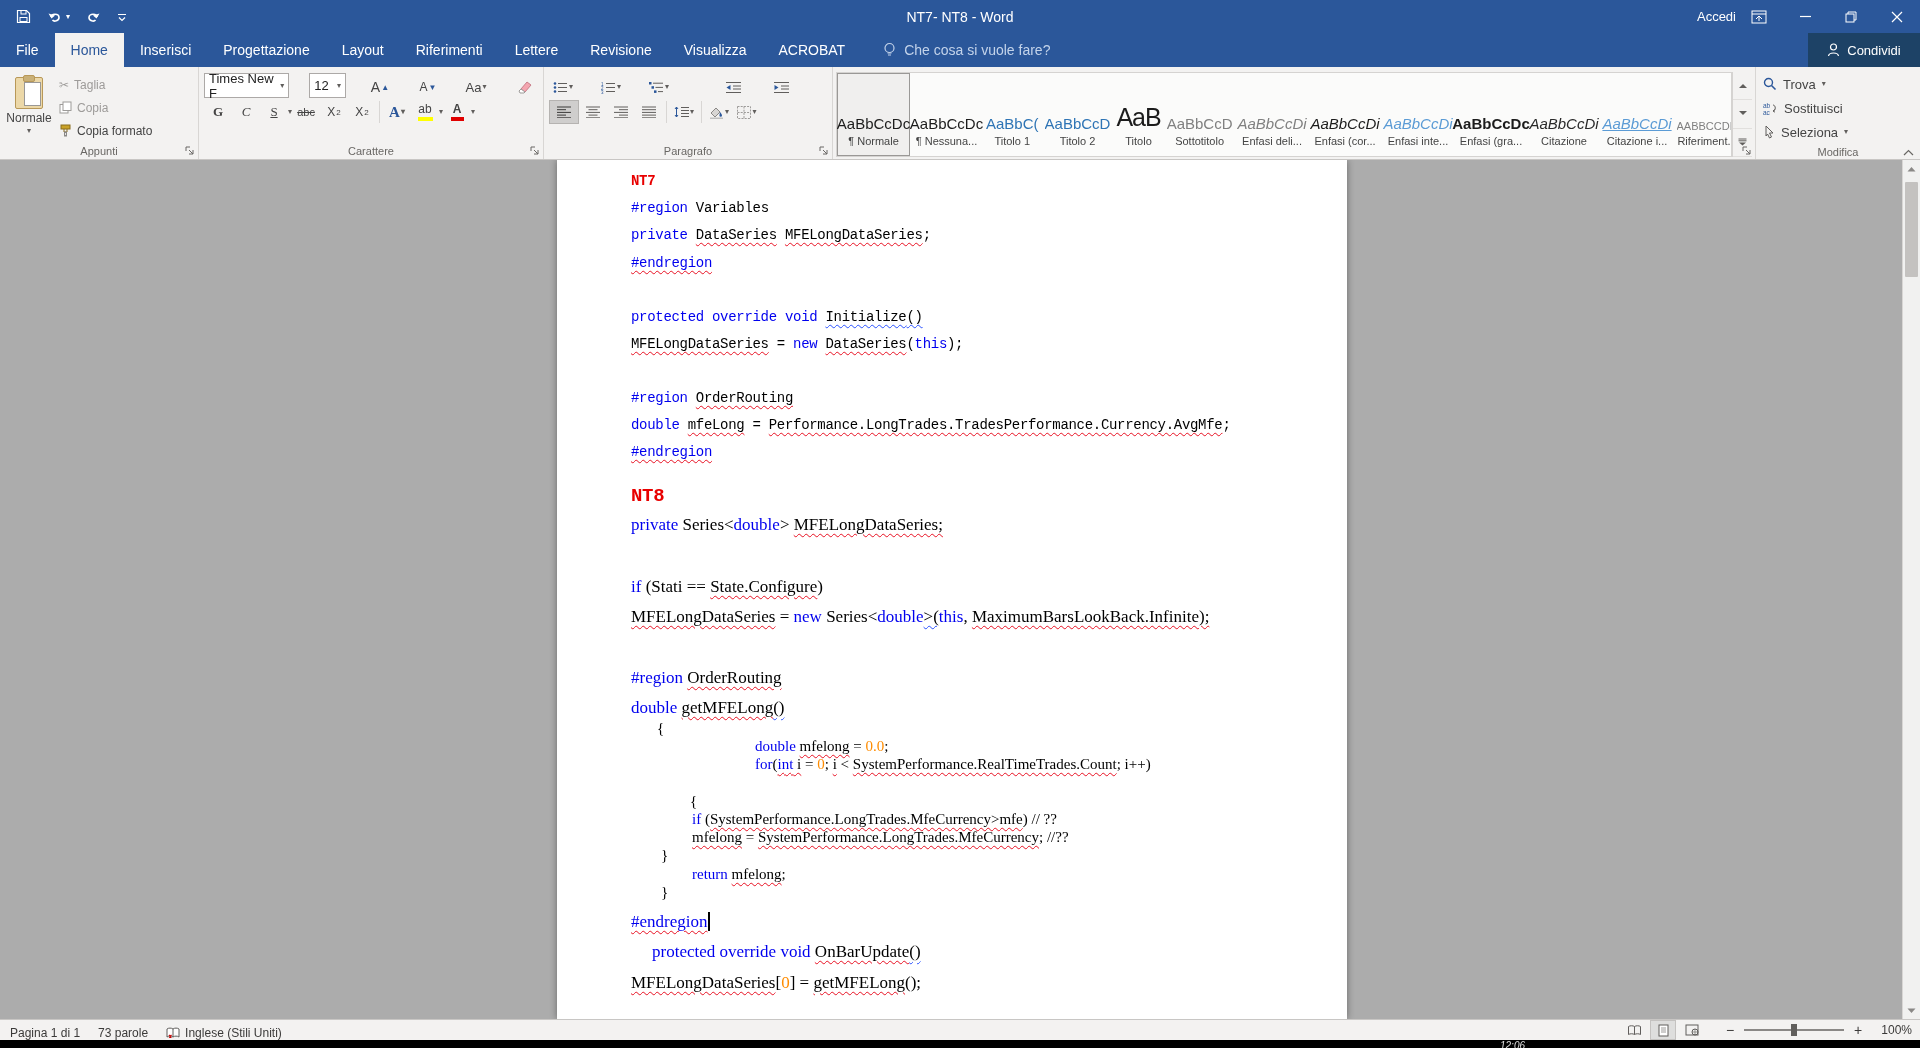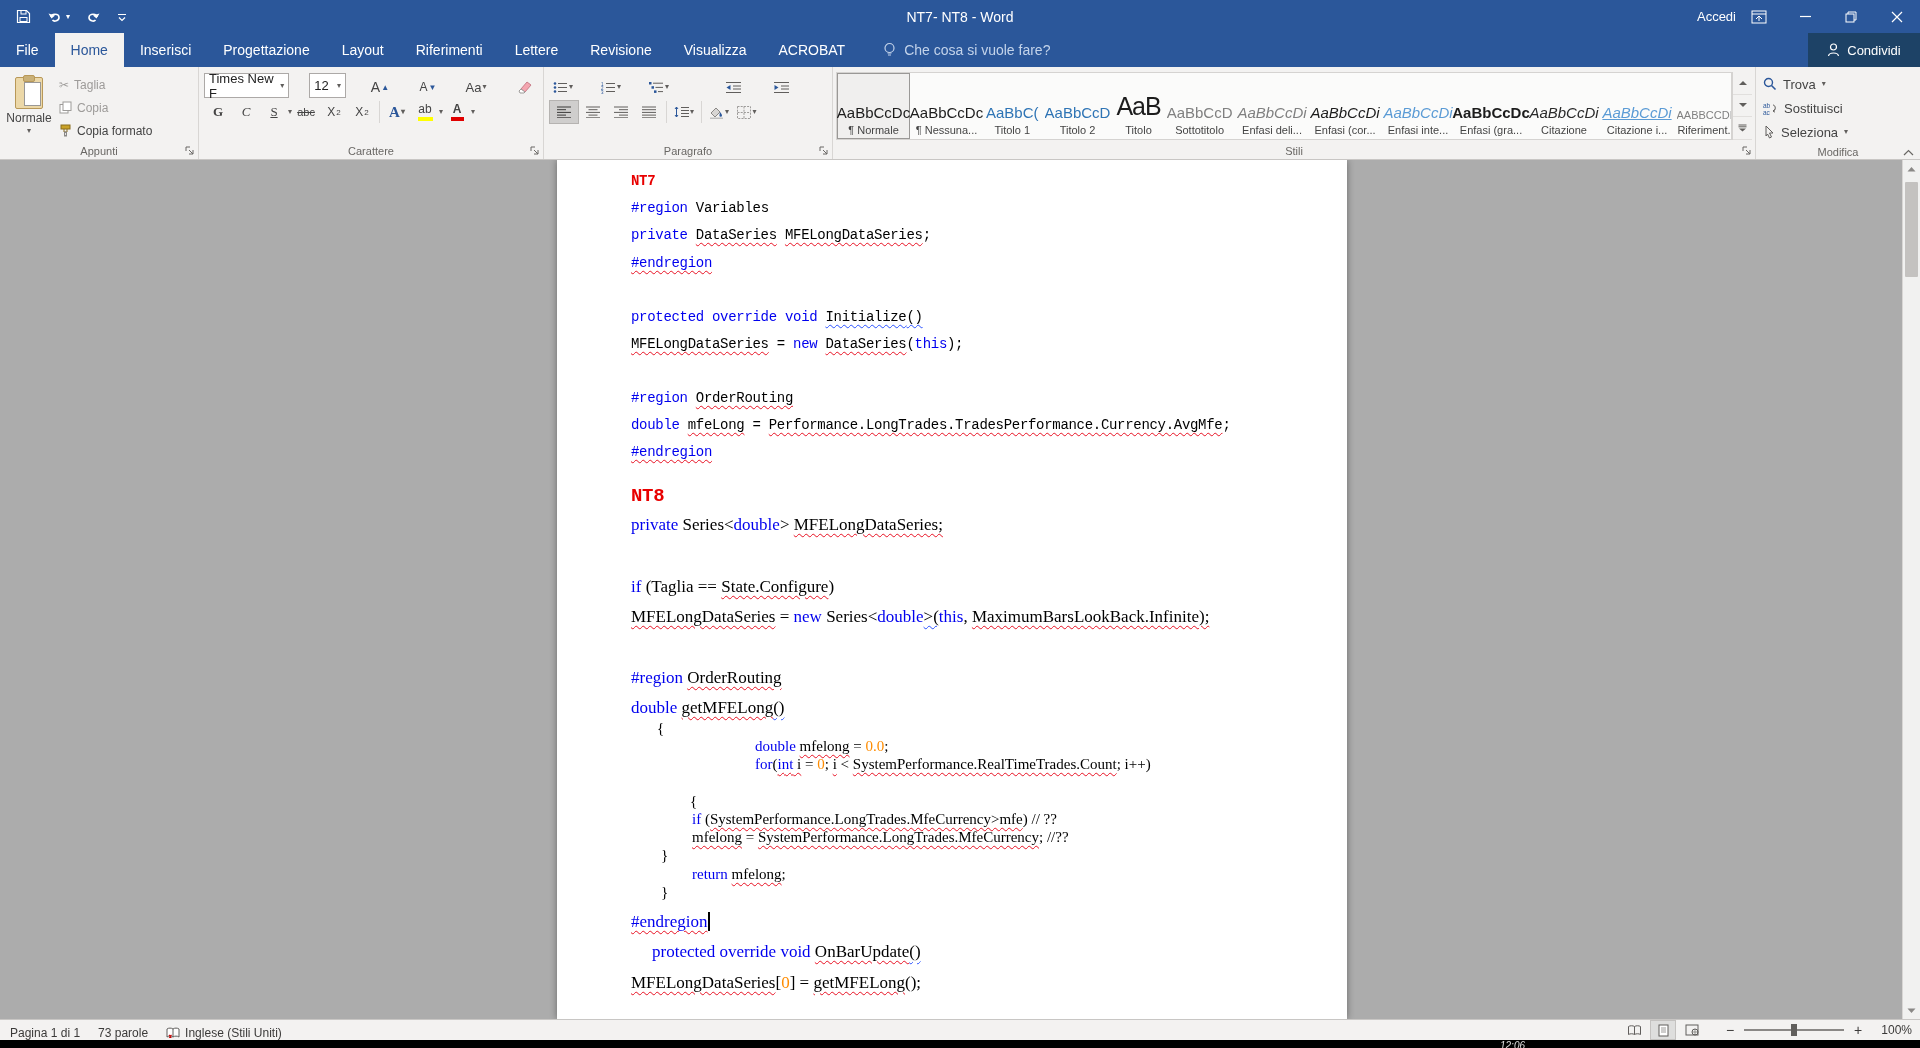--- a/index.html
+++ b/index.html
@@ -61,21 +61,21 @@
   .subsup sub,.subsup sup{font-size:8px}
   .hl-btn,.fc-btn{display:flex;flex-direction:column;align-items:center;line-height:1;font-size:12px}
   .hl-bar{width:15px;height:4px;background:#ffff00;margin-top:1px}
   .fc-bar{width:13px;height:4px;background:#e00000;margin-top:1px}
   .fontfx{color:#2b579a;font-size:15px;font-weight:bold;font-family:"Liberation Serif",serif}
 
   
   .stili{flex:1;min-width:0}
   .gallery{flex:1;display:flex;align-items:stretch;background:#fbfbfa;border:1px solid #d5d3d1;overflow:hidden}
   .stitem{width:67px;display:flex;flex-direction:column;align-items:center;justify-content:flex-end;
-          padding:3px 2px 2px 2px;border:1px solid transparent}
+          padding:3px 2px 8px 2px;border:1px solid transparent}
   .stitem.selected{border:1px solid #9a9896;background:#f0efee}
   .stprev{height:30px;display:flex;align-items:flex-end;font-size:15px;color:#1c1c1c;white-space:nowrap;overflow:hidden}
   .stlabel{font-size:11px;color:#444;margin-top:3px;white-space:nowrap;overflow:hidden;max-width:64px}
   .st-h1{color:#2e74b5}.st-h2{color:#2e74b5}
   .st-title{font-size:25px;letter-spacing:-1px}
   .st-sub{color:#808080}
   .st-semph{font-style:italic;color:#808080}
   .st-emph{font-style:italic}
   .st-iemph{font-style:italic;color:#5b9bd5}
   .st-strong{font-weight:bold}
@@ -511,23 +511,20 @@
             </svg>
           </div>
         <div>
             <svg width="9" height="8" viewBox="0 0 9 8">
               <path d="M0.5 1h8M0.5 2.8h8" stroke="#605e5c"></path>
               <path d="M1 4.5l3.5 3 3.5-3z" fill="#605e5c"></path>
             </svg>
           </div>
       </div>
     </div>
-    <div class="rlabel">
-        <span>Stili</span>
-      </div>
     <span class="launcher">
       <svg width="10" height="10" viewBox="0 0 10 10">
           <path d="M1 1v4M1 1h4" stroke="#696764" fill="none"></path>
           <path d="M4 4l4 4M8 4v4h-4" stroke="#696764" fill="none"></path>
         </svg>
     </span>
   </div>
 
   <div class="rgroup edit-group" style="border-right:none">
     <div class="col" style="flex:1;padding-top:2px">
@@ -574,21 +571,21 @@
       <div class="dline f-mono" style="left: 631px; top: 41px; font-size: 14px;"><span class="c-k">#region</span><span class="c-n"> Variables</span></div>
       <div class="dline f-mono" style="left: 631px; top: 68px; font-size: 14px;"><span class="c-k">private </span><span class="c-n u-r">DataSeries</span><span class="c-n"> </span><span class="c-n u-r">MFELongDataSeries</span><span class="c-n">;</span></div>
       <div class="dline f-mono" style="left: 631px; top: 96px; font-size: 14px;"><span class="c-k u-r">#endregion</span></div>
       <div class="dline f-mono" style="left: 631px; top: 150px; font-size: 14px;"><span class="c-k">protected override void </span><span class="c-n u-b">Initialize</span><span class="c-n u-b">()</span></div>
       <div class="dline f-mono" style="left: 631px; top: 177px; font-size: 14px;"><span class="c-n u-r">MFELongDataSeries</span><span class="c-n"> = </span><span class="c-k">new </span><span class="c-n u-r">DataSeries</span><span class="c-n">(</span><span class="c-k">this</span><span class="c-n">);</span></div>
       <div class="dline f-mono" style="left: 631px; top: 231px; font-size: 14px;"><span class="c-k">#region </span><span class="c-n u-r">OrderRouting</span></div>
       <div class="dline f-mono" style="left: 631px; top: 258px; font-size: 14px;"><span class="c-k">double </span><span class="c-n u-r">mfeLong</span><span class="c-n"> = </span><span class="c-n u-r">Performance.LongTrades.TradesPerformance.Currency.AvgMfe</span><span class="c-n">;</span></div>
       <div class="dline f-mono" style="left: 631px; top: 285px; font-size: 14px;"><span class="c-k u-r">#endregion</span></div>
       <div class="dline f-mono" style="left: 631px; top: 326px; font-size: 19px; font-weight: bold;"><span class="c-r">NT8</span></div>
       <div class="dline f-serif" style="left: 631px; top: 356px; font-size: 17px;"><span class="c-k">private </span><span class="c-n">Series&lt;</span><span class="c-k">double</span><span class="c-n">&gt; </span><span class="c-n u-r">MFELongDataSeries;</span></div>
-      <div class="dline f-serif" style="left: 631px; top: 418px; font-size: 17px;"><span class="c-k">if </span><span class="c-n">(Taglia == </span><span class="c-n u-r">State.Configure</span><span class="c-n">)</span></div>
+      <div class="dline f-serif" style="left: 631px; top: 418px; font-size: 17px;"><span class="c-k">if </span><span class="c-n">(Stati == </span><span class="c-n u-r">State.Configure</span><span class="c-n">)</span></div>
       <div class="dline f-serif" style="left: 631px; top: 448px; font-size: 17px;"><span class="c-n u-r">MFELongDataSeries</span><span class="c-n"> = </span><span class="c-k">new </span><span class="c-n">Series&lt;</span><span class="c-k">double</span><span class="c-n u-b">&gt;(</span><span class="c-k">this</span><span class="c-n">, </span><span class="c-n u-r">MaximumBarsLookBack.Infinite);</span></div>
       <div class="dline f-serif" style="left: 631px; top: 509px; font-size: 17px;"><span class="c-k">#region </span><span class="c-n u-r">OrderRouting</span></div>
       <div class="dline f-serif" style="left: 631px; top: 539px; font-size: 17px;"><span class="c-k">double </span><span class="c-n u-r">getMFELong</span><span class="c-n u-b">()</span></div>
       <div class="dline f-serif" style="left: 657px; top: 560px; font-size: 15px;"><span class="c-n">{</span></div>
       <div class="dline f-serif" style="left: 755px; top: 578px; font-size: 15px;"><span class="c-k">double </span><span class="c-n u-r">mfelong</span><span class="c-n"> = </span><span class="c-o">0.0</span><span class="c-n">;</span></div>
       <div class="dline f-serif" style="left: 755px; top: 596px; font-size: 15px;"><span class="c-k">for</span><span class="c-n">(</span><span class="c-k u-r">int</span><span class="c-n u-r"> i</span><span class="c-n"> = </span><span class="c-o">0</span><span class="c-n">; </span><span class="c-n u-r">i</span><span class="c-n"> &lt; </span><span class="c-n u-r">SystemPerformance.RealTimeTrades.Count</span><span class="c-n">; </span><span class="c-n">i++)</span></div>
       <div class="dline f-serif" style="left: 690px; top: 633px; font-size: 15px;"><span class="c-n">{</span></div>
       <div class="dline f-serif" style="left: 692px; top: 651px; font-size: 15px;"><span class="c-k">if </span><span class="c-n">(</span><span class="c-n u-r">SystemPerformance.LongTrades.MfeCurrency&gt;mfe</span><span class="c-n">) </span><span class="c-n">// ??</span></div>
       <div class="dline f-serif" style="left: 692px; top: 669px; font-size: 15px;"><span class="c-n u-r">mfelong</span><span class="c-n"> = </span><span class="c-n u-r">SystemPerformance.LongTrades.MfeCurrency</span><span class="c-n">; </span><span class="c-n">//??</span></div>
       <div class="dline f-serif" style="left: 661px; top: 687px; font-size: 15px;"><span class="c-n">}</span></div>

